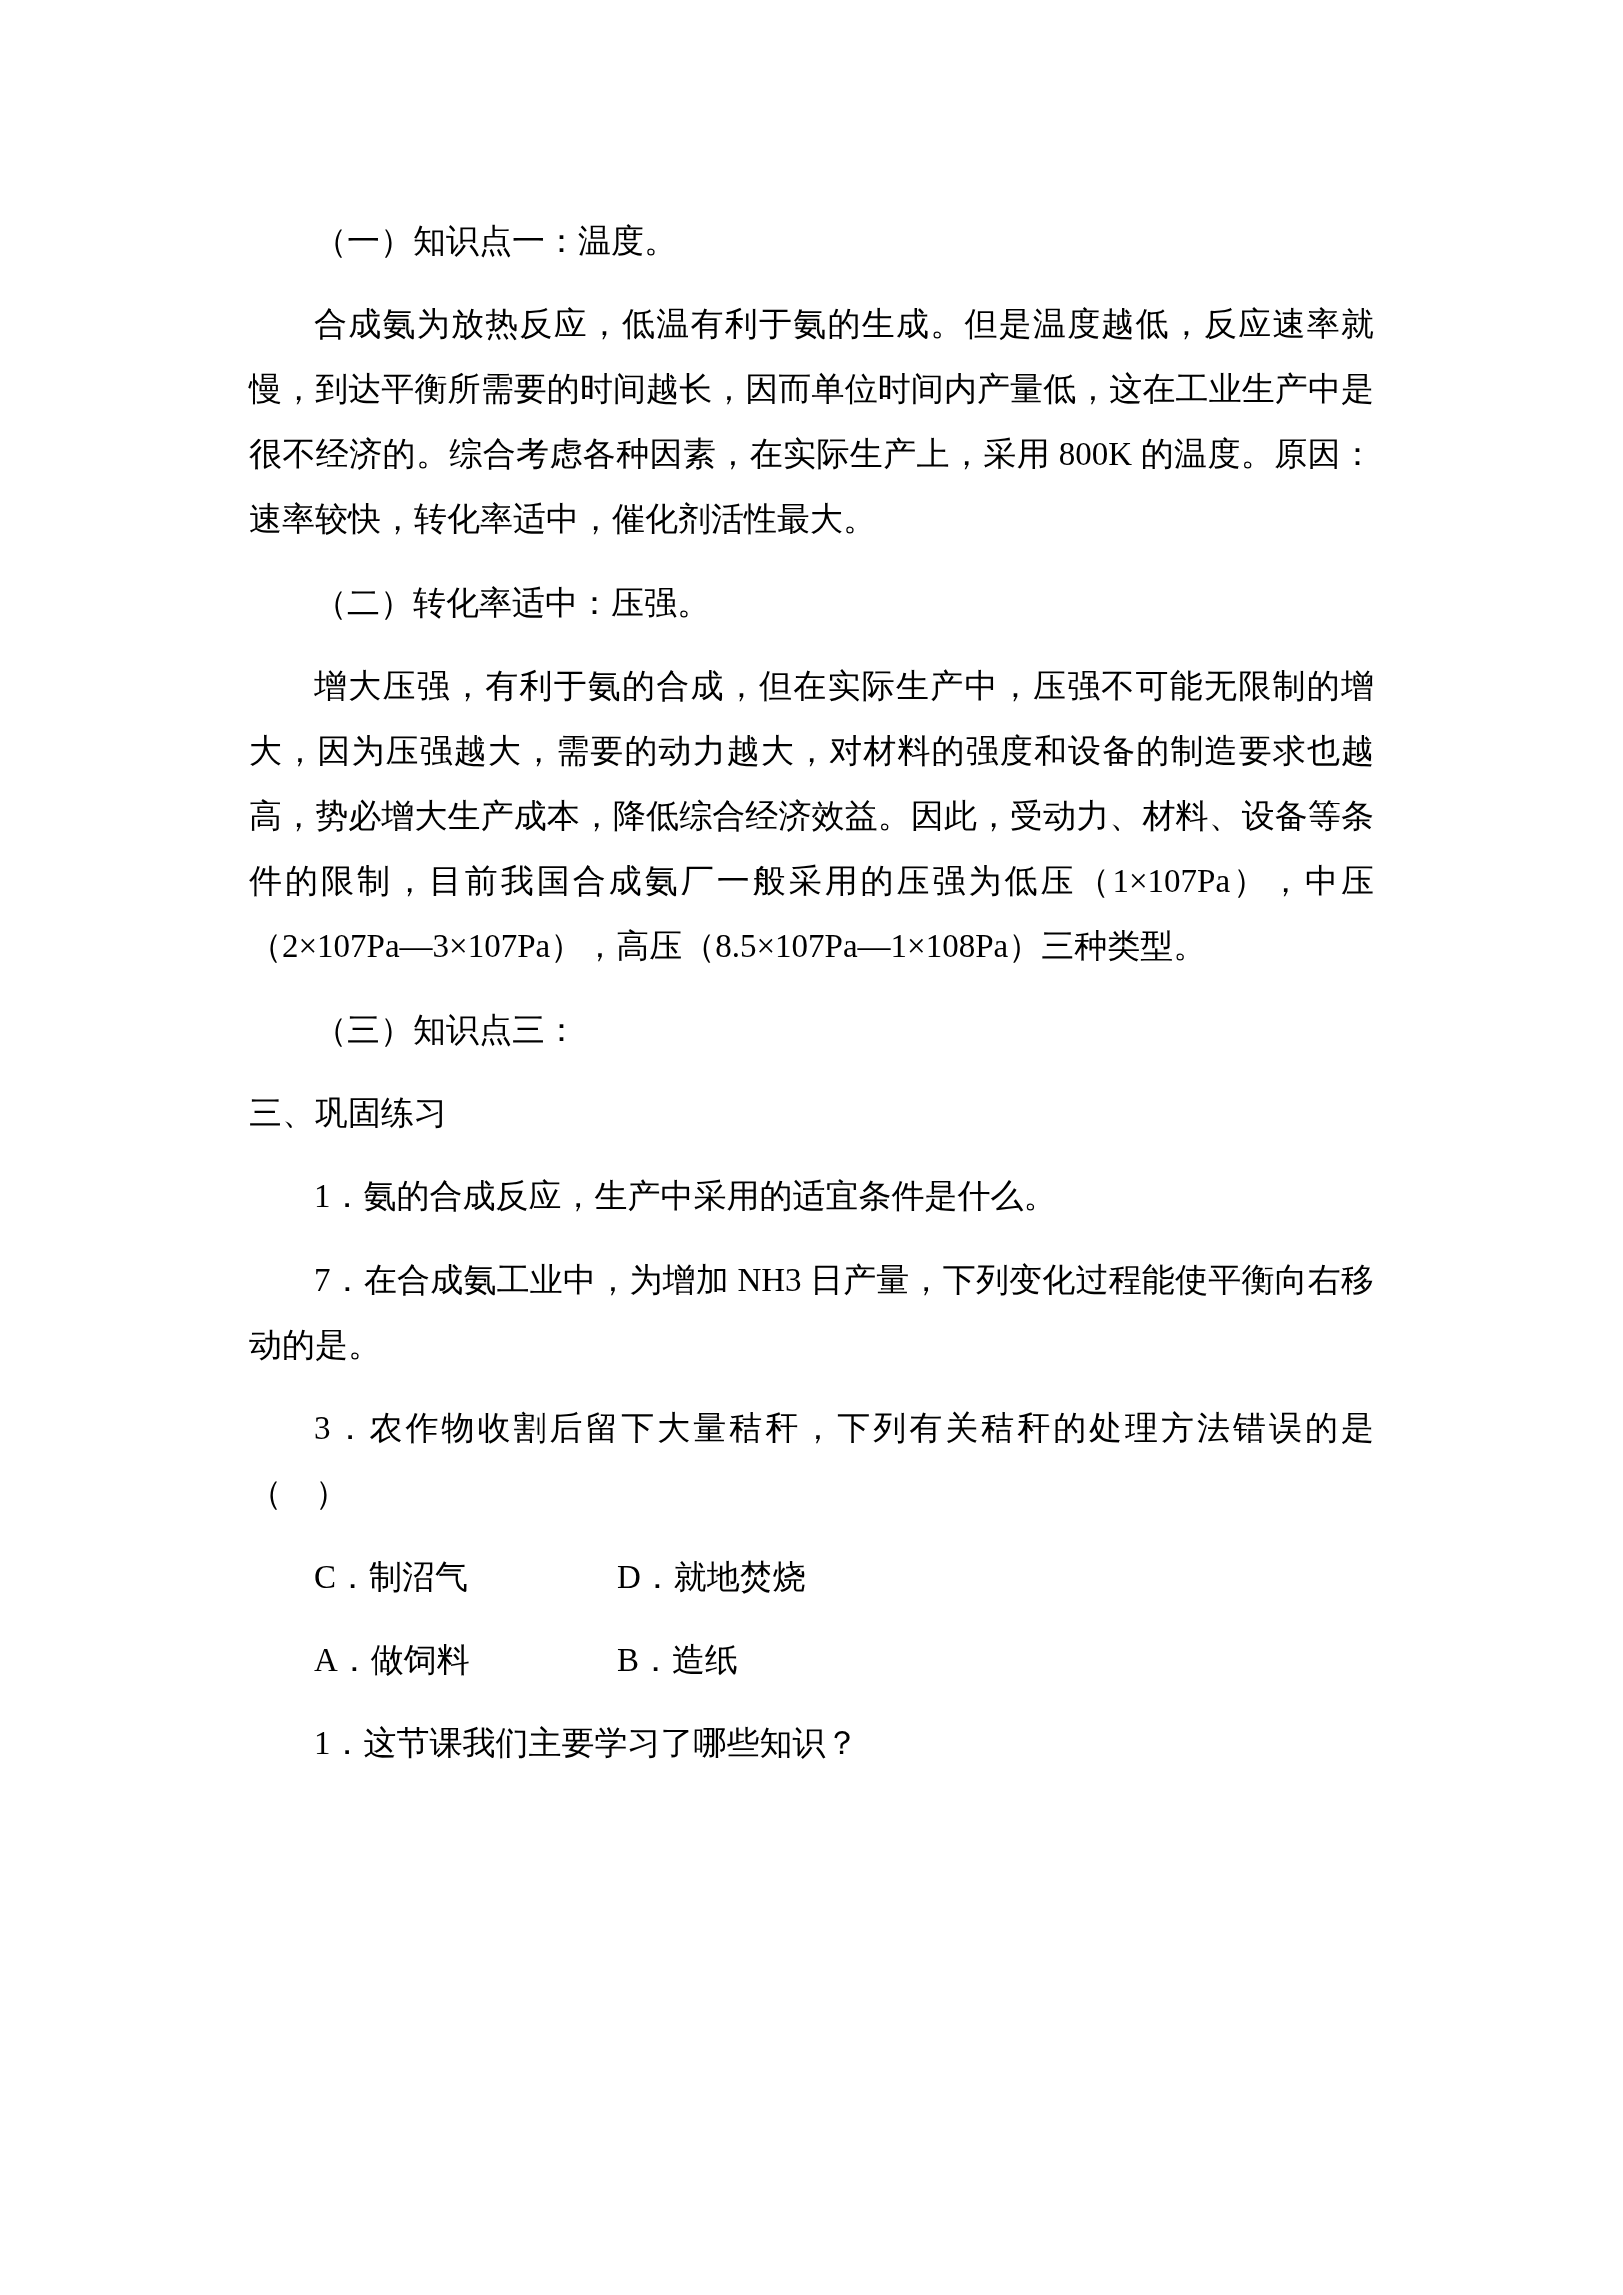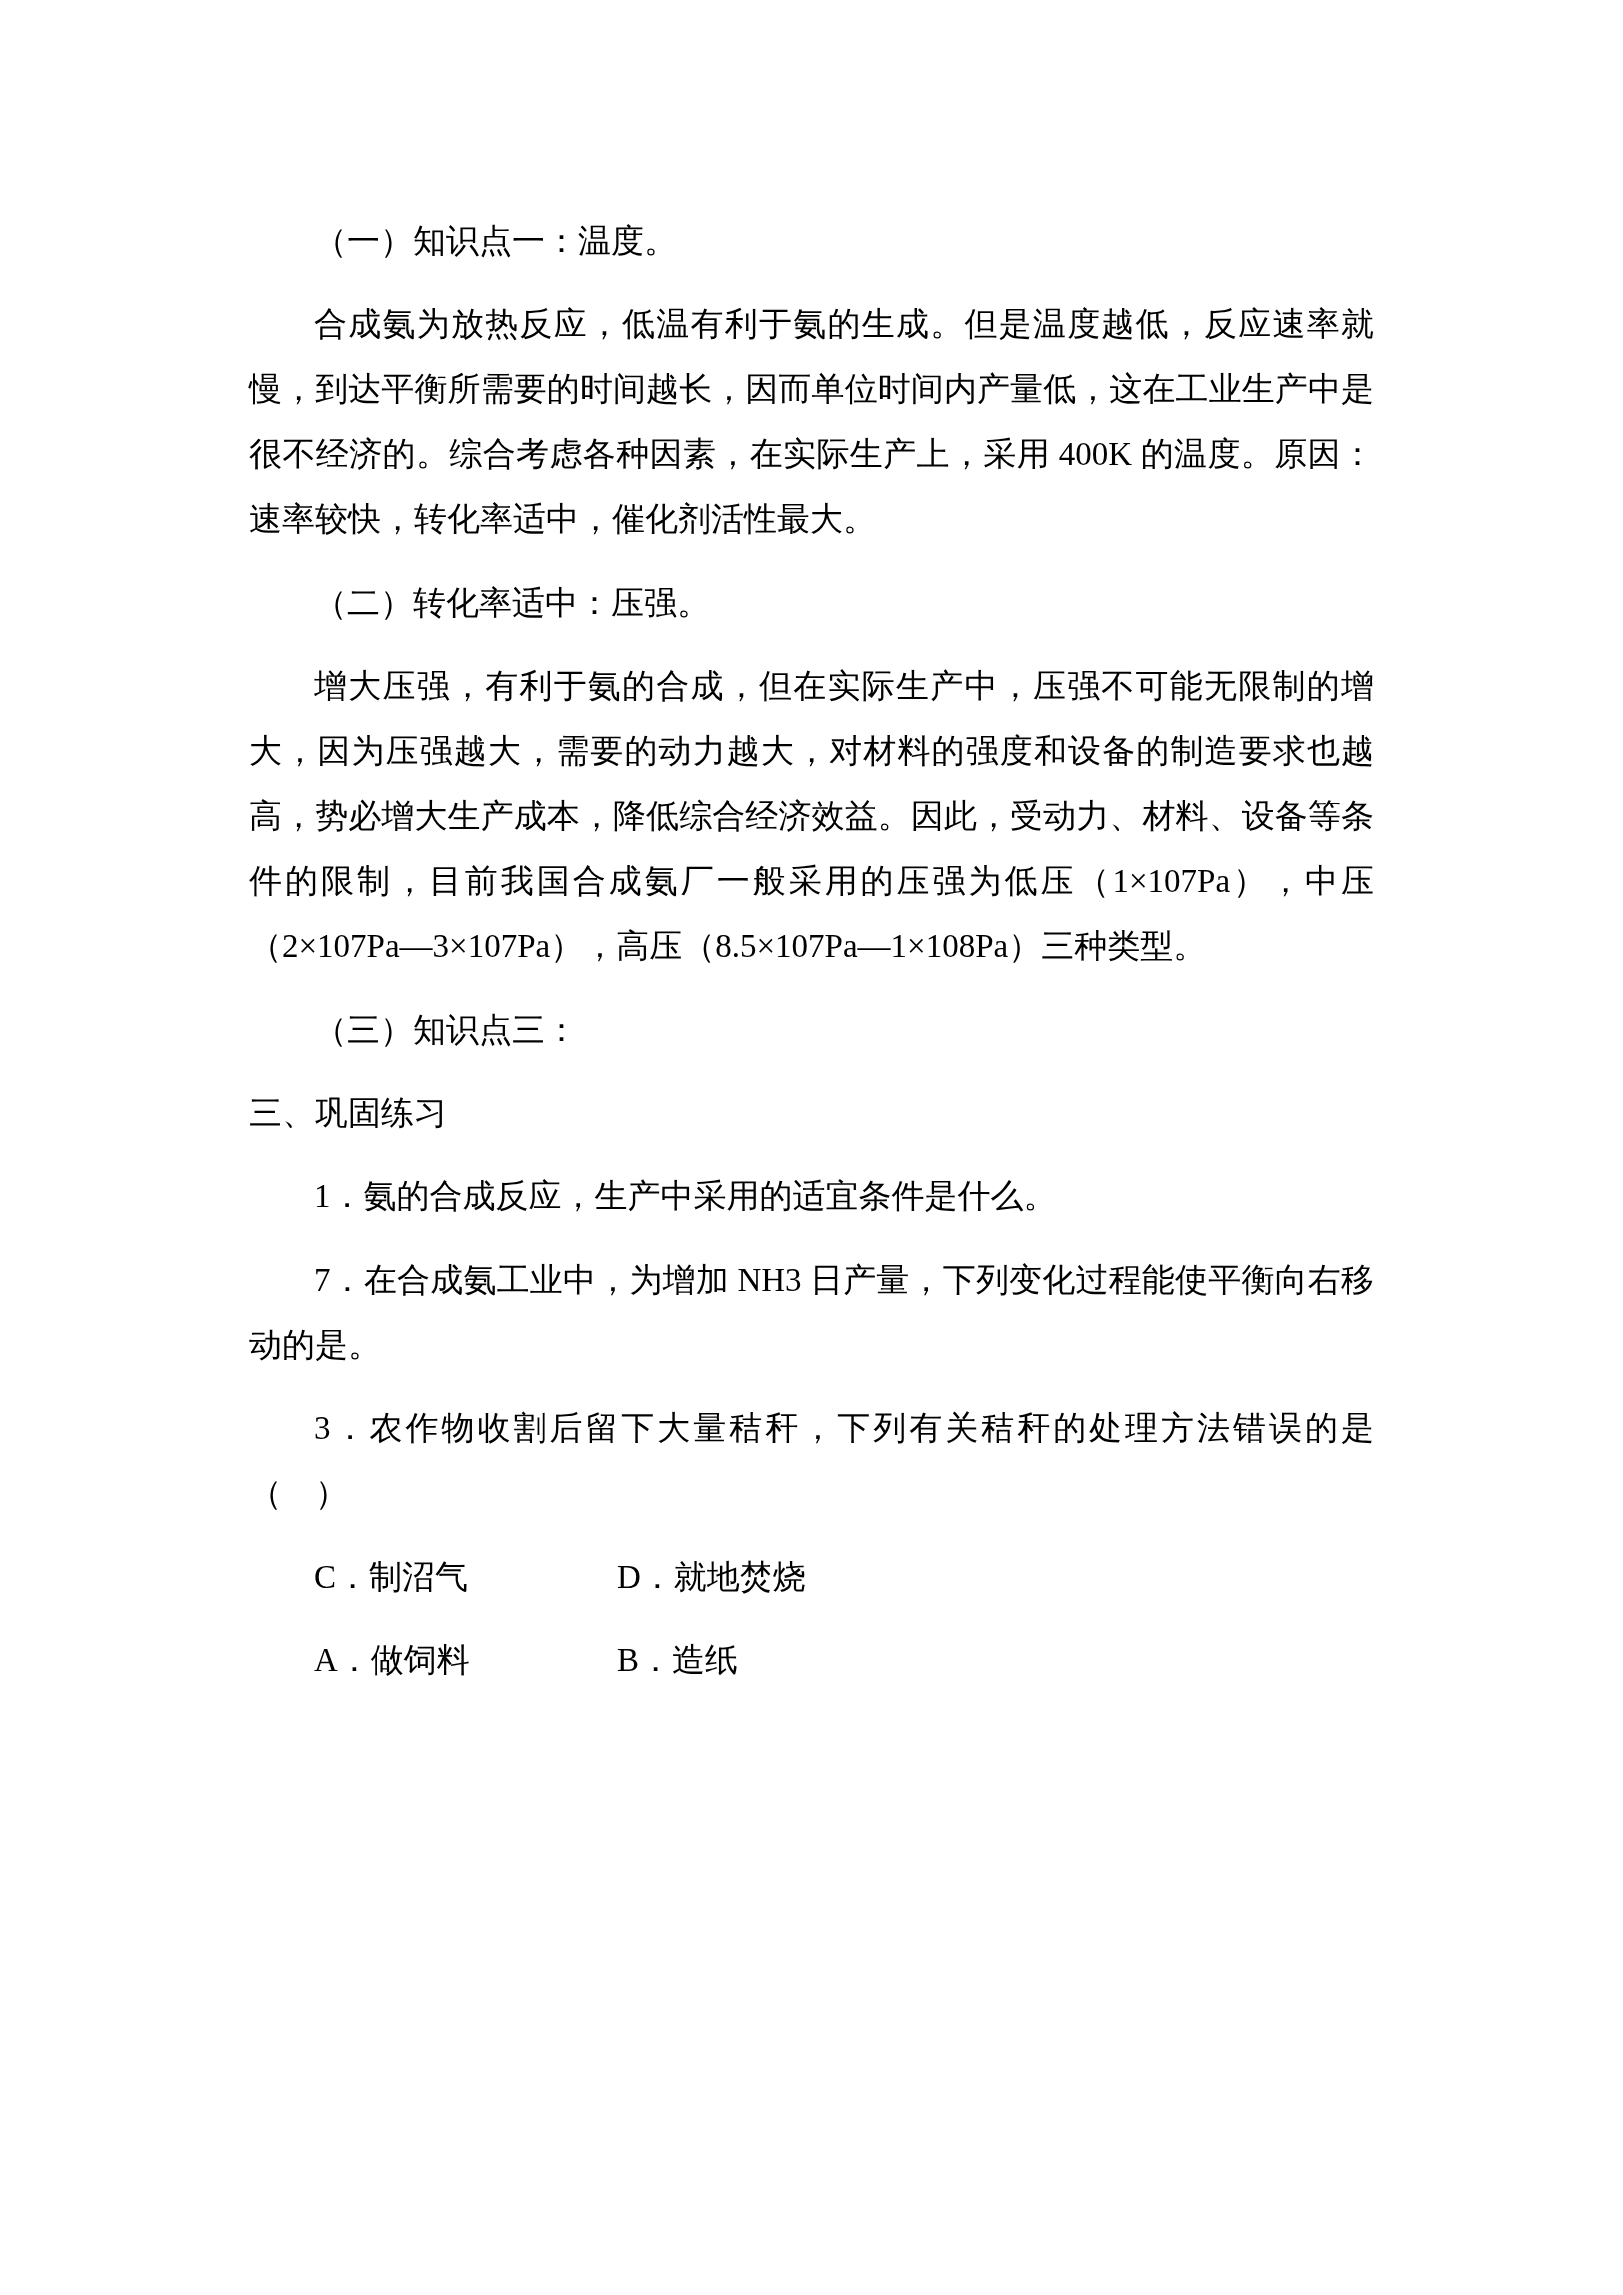--- a/index.html
+++ b/index.html
@@ -50,21 +50,21 @@
   }
 </style>
 </head>
 <body>
 
 <div class="page">
   <div class="content">
 
     <p class="block indent">（一）知识点一：温度。</p>
 
-    <p class="block indent">合成氨为放热反应，低温有利于氨的生成。但是温度越低，反应速率就慢，到达平衡所需要的时间越长，因而单位时间内产量低，这在工业生产中是很不经济的。综合考虑各种因素，在实际生产上，采用 400K 的温度。原因：速率较快，转化率适中，催化剂活性最大。</p>
+    <p class="block indent">合成氨为放热反应，低温有利于氨的生成。但是温度越低，反应速率就慢，到达平衡所需要的时间越长，因而单位时间内产量低，这在工业生产中是很不经济的。综合考虑各种因素，在实际生产上，采用 800K 的温度。原因：速率较快，转化率适中，催化剂活性最大。</p>
 
     <p class="block indent">（二）转化率适中：压强。</p>
 
     <p class="block indent">增大压强，有利于氨的合成，但在实际生产中，压强不可能无限制的增大，因为压强越大，需要的动力越大，对材料的强度和设备的制造要求也越高，势必增大生产成本，降低综合经济效益。因此，受动力、材料、设备等条件的限制，目前我国合成氨厂一般采用的压强为低压（1×107Pa），中压（2×107Pa—3×107Pa），高压（8.5×107Pa—1×108Pa）三种类型。</p>
 
     <p class="block indent">（三）知识点三：</p>
 
 
     <p class="block noindent">三、巩固练习</p>
 
@@ -78,16 +78,17 @@
       <span class="opt-cell-left">C．制沼气</span>
       <span class="opt-cell-right">D．就地焚烧</span>
     </div>
 
     <div class="options-row">
       <span class="opt-cell-left">A．做饲料</span>
       <span class="opt-cell-right">B．造纸</span>
     </div>
 
 
+    <p class="block indent">1．这节课我们主要学习了哪些知识？</p>
 
   </div>
 </div>
 
 
 </body></html>

